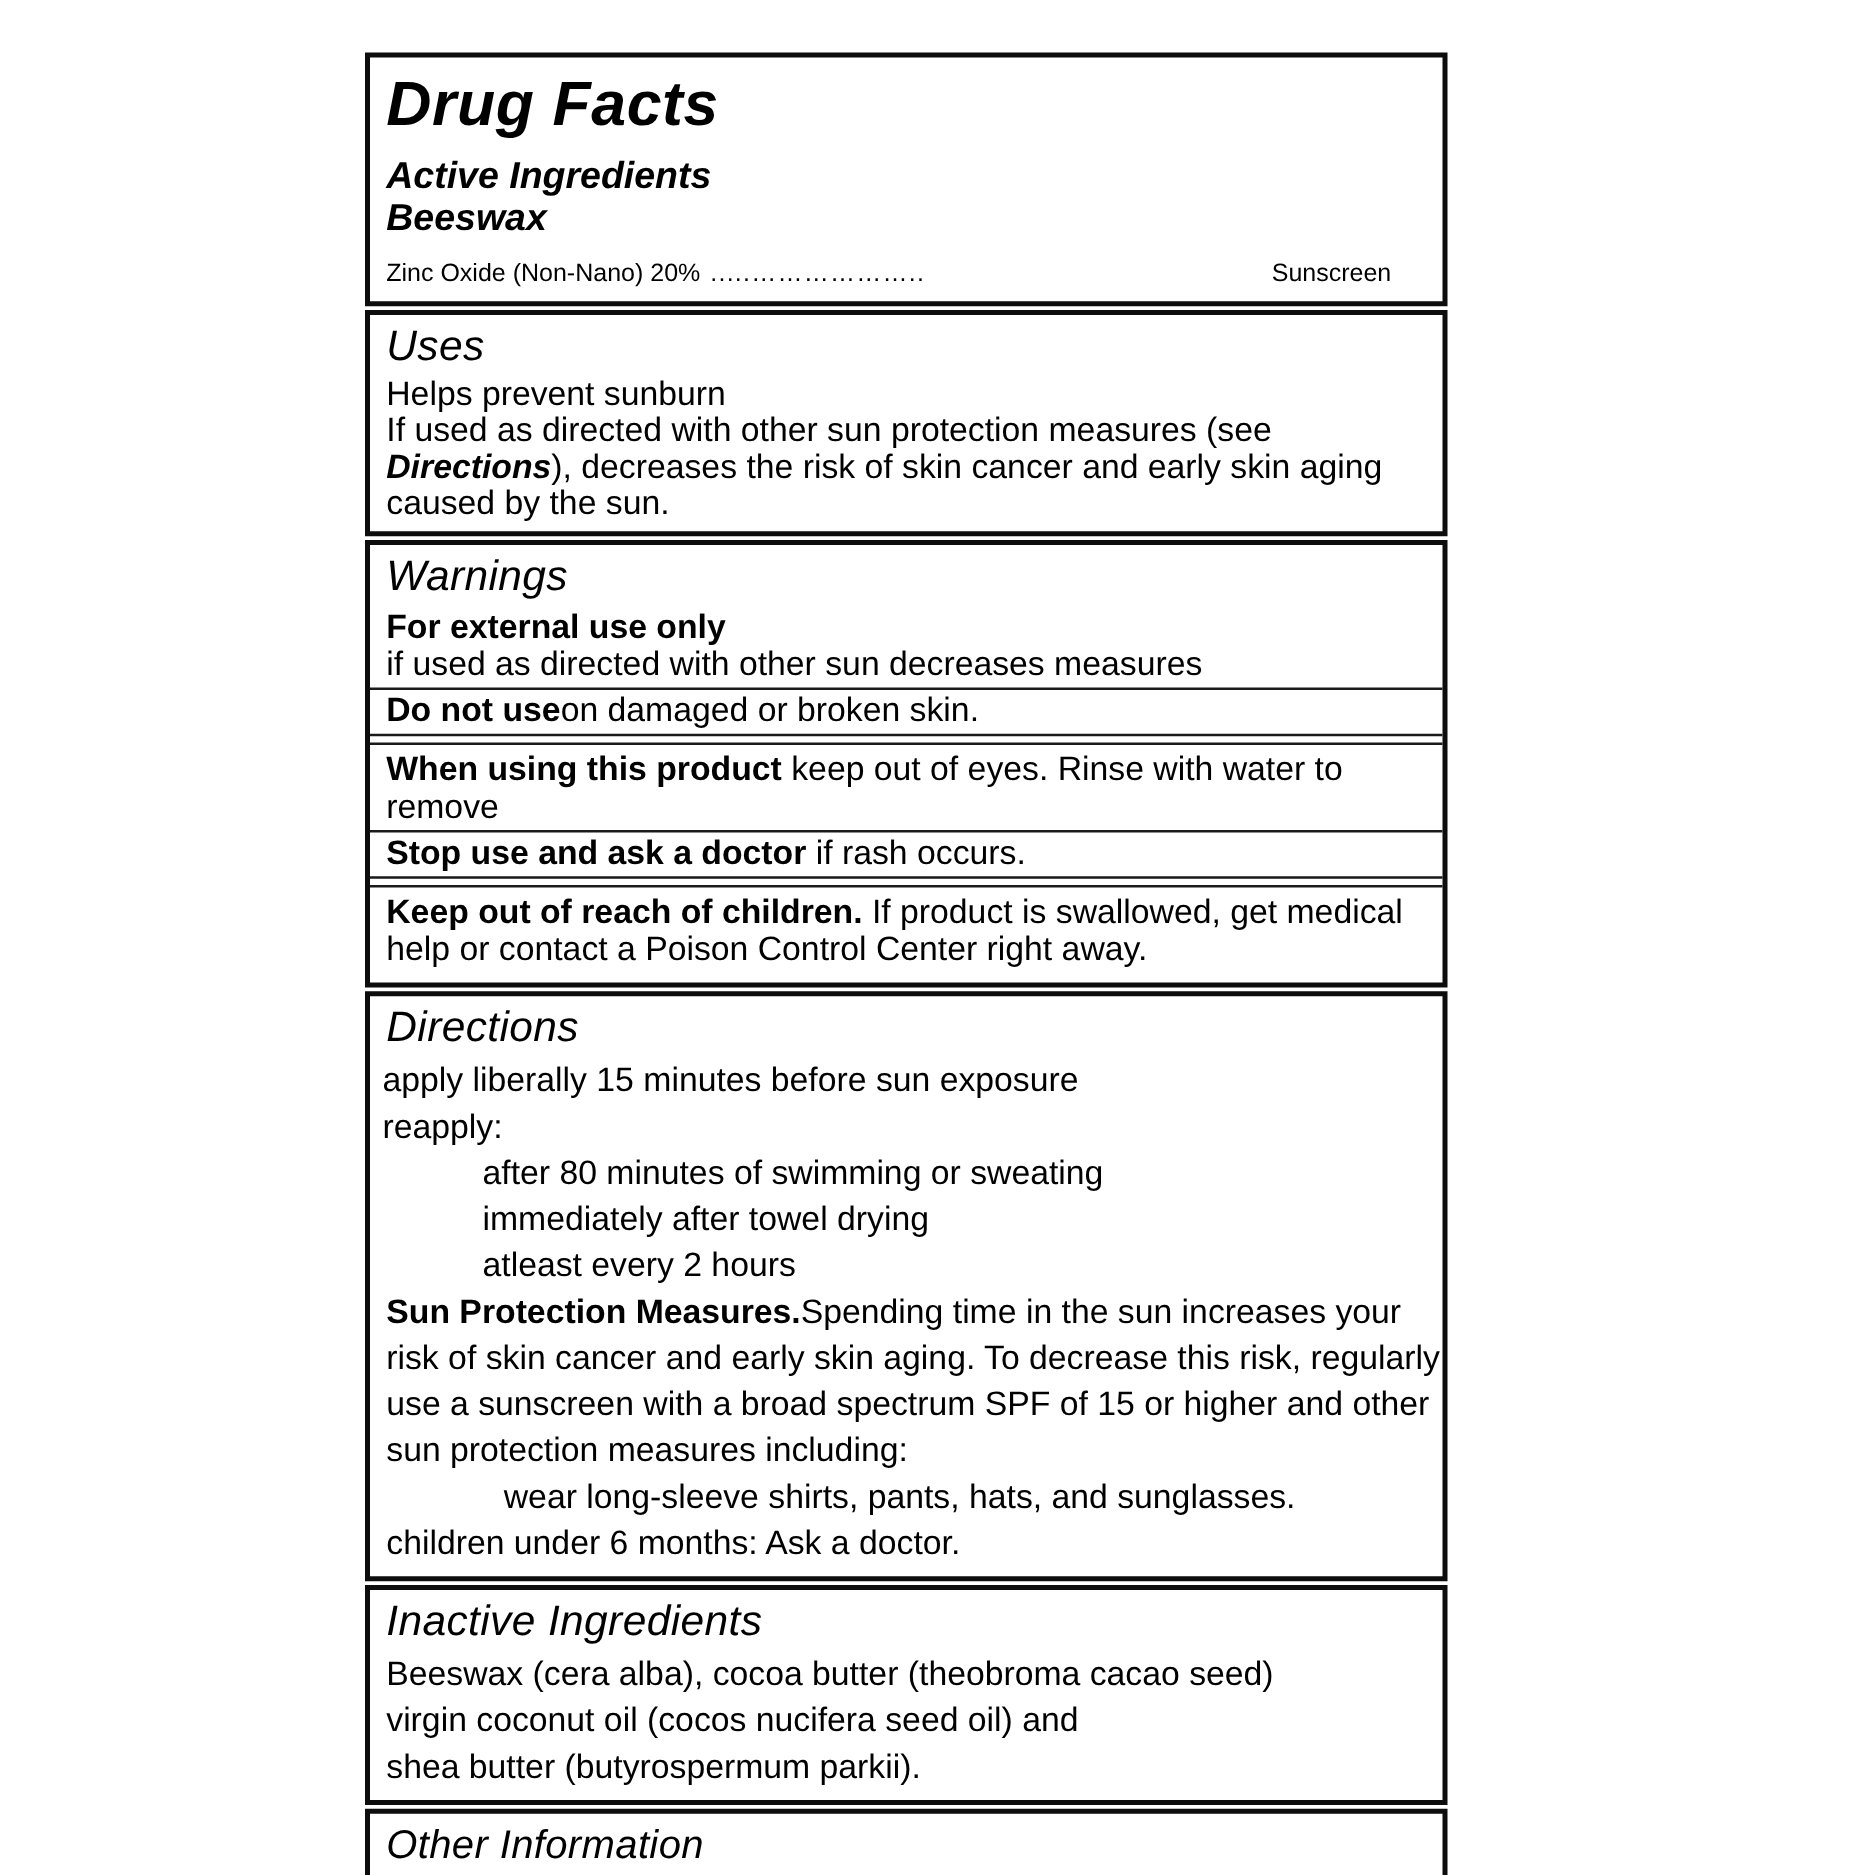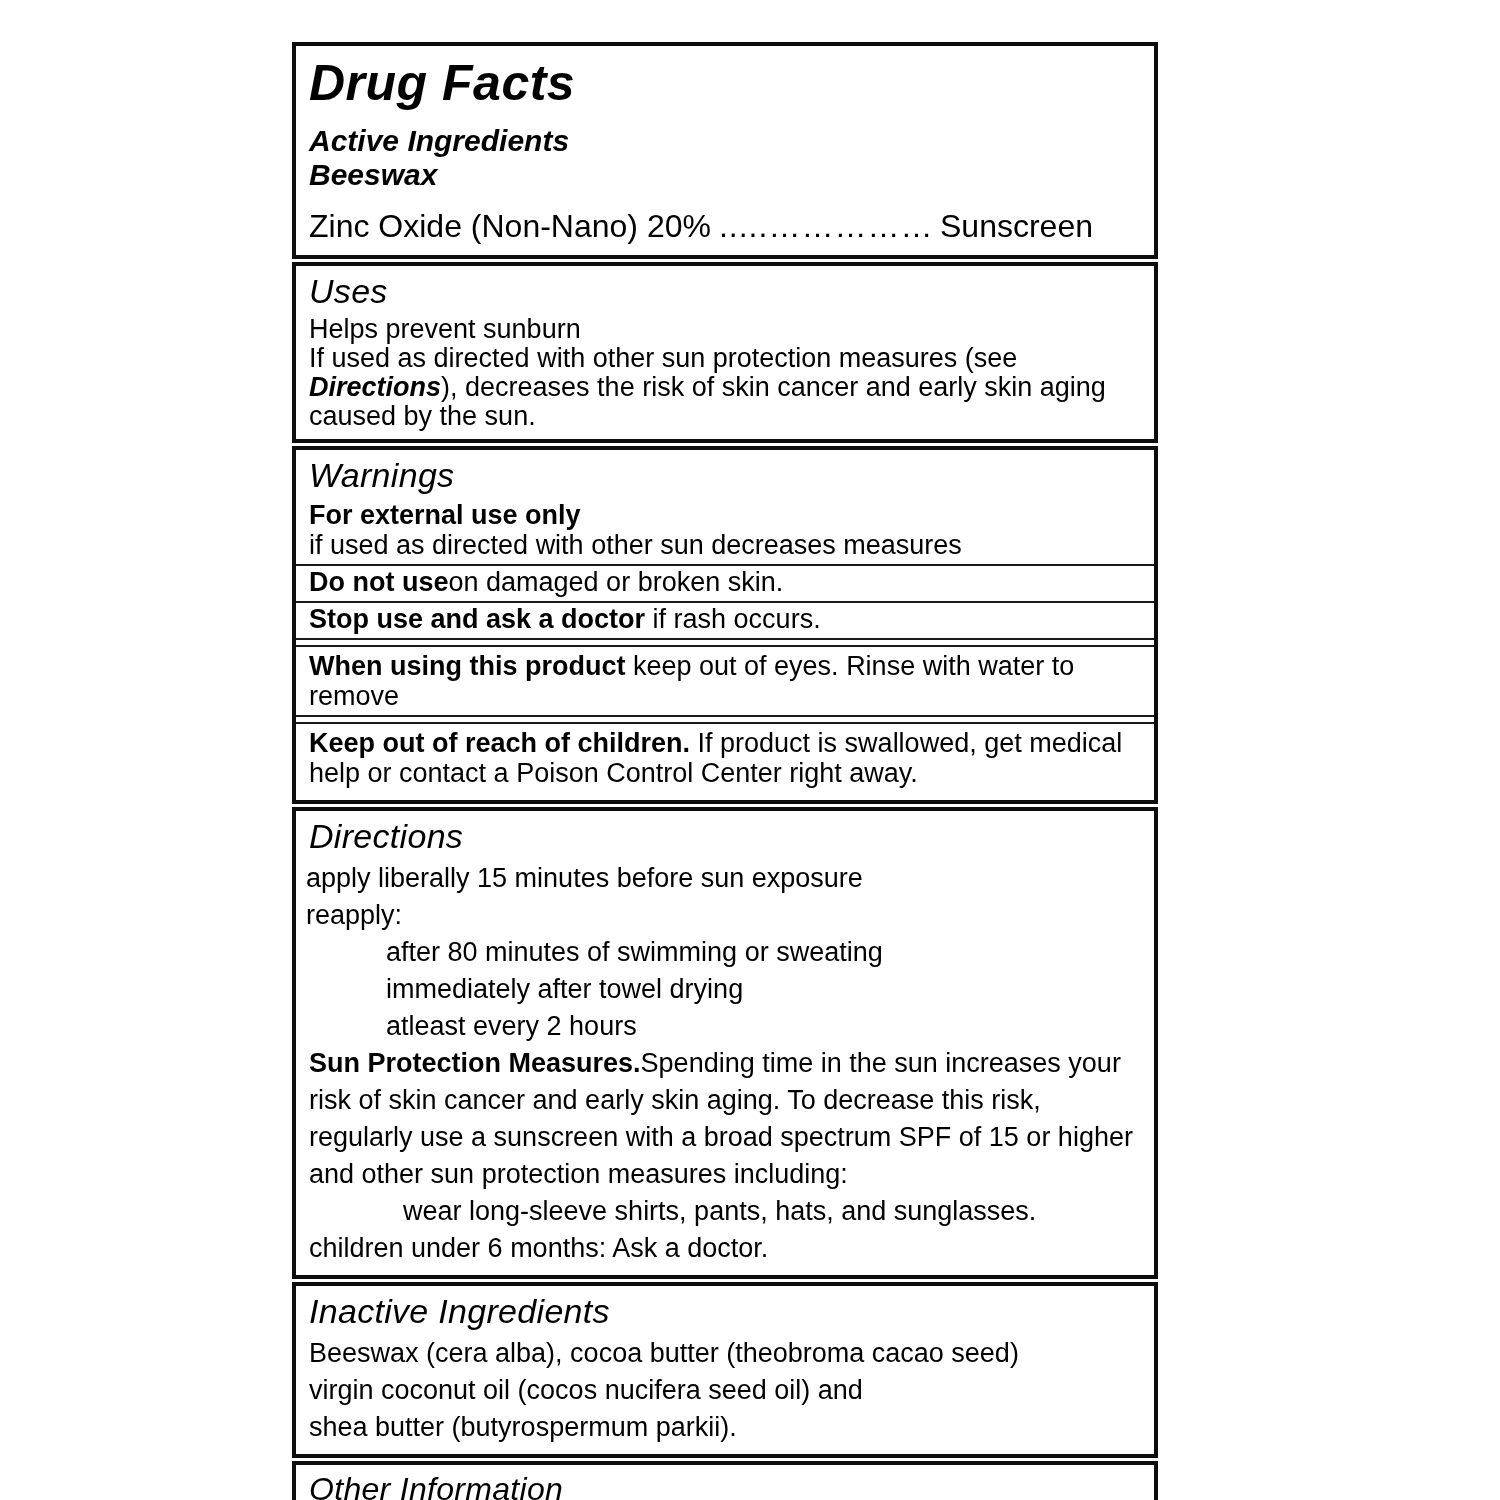--- a/index.html
+++ b/index.html
@@ -19,21 +19,21 @@
     width: 866px;
     box-sizing: border-box;
   }
   .box {
     box-sizing: border-box;
     border: 4px solid #0d0d0d;
     background: #ffffff;
     margin-bottom: 3px;
     padding: 4px 0 8px 0;
   }
-  .pad { padding-left: 13px; padding-right: 21px; }
+  .pad { padding-left: 13px; padding-right: 1px; }
 
   
   .title {
     font-size: 50px;
     font-weight: bold;
     font-style: italic;
     letter-spacing: 0.5px;
     margin: 4px 0 12px 0;
   }
   .cols {
@@ -43,21 +43,21 @@
     font-size: 30px;
     font-weight: bold;
     font-style: italic;
     margin-bottom: 16px;
     flex-direction: column;
   }
   .cols .right { margin-right: 40px; }
   .ing-row {
     display: flex;
     align-items: baseline;
-    font-size: 32px;
+    font-size: 20px;
     margin-bottom: 2px;
   }
   .ing-row .dots {
     flex: 1;
     overflow: hidden;
     white-space: nowrap;
     margin: 0 10px 0 8px;
     letter-spacing: 1px;
   }
   .ing-row .purpose { margin-right: 40px; }
@@ -119,22 +119,22 @@
     <div class="body-line pad"><span>If used as directed with other sun protection measures (see </span><span class="bi">Directions</span><span>), decreases the risk of skin cancer and early skin aging caused by the sun.</span></div>
   </section>
 
   <section class="box" style="padding-left:0;padding-right:0;">
     <div class="h2 pad">Warnings</div>
     <div class="warn-row rule-bottom">
       <div class="b">For external use only</div>
       <div>if used as directed with other sun decreases measures</div>
     </div>
     <div class="warn-row rule-bottom"><span class="b">Do not use</span><span>on damaged or broken skin.</span></div>
+    <div class="warn-row rule-top rule-bottom"><span class="b">When using this product</span><span> keep out of eyes. Rinse with water to remove</span></div>
     <div class="warn-row rule-bottom"><span class="b">Stop use and ask a doctor</span><span> if rash occurs.</span></div>
-    <div class="warn-row rule-top rule-bottom"><span class="b">When using this product</span><span> keep out of eyes. Rinse with water to remove</span></div>
     <div class="warn-row rule-top"><span class="b">Keep out of reach of children.</span><span> If product is swallowed, get medical help or contact a Poison Control Center right away.</span></div>
   </section>
 
   <section class="box">
     <div class="h2 pad">Directions</div>
     <div class="d-line pad indent-1">apply liberally 15 minutes before sun exposure</div>
     <div class="d-line pad indent-1">reapply:</div>
     <div class="d-line pad indent-2">after 80 minutes of swimming or sweating</div>
     <div class="d-line pad indent-2">immediately after towel drying</div>
     <div class="d-line pad indent-2">atleast every 2 hours</div>

